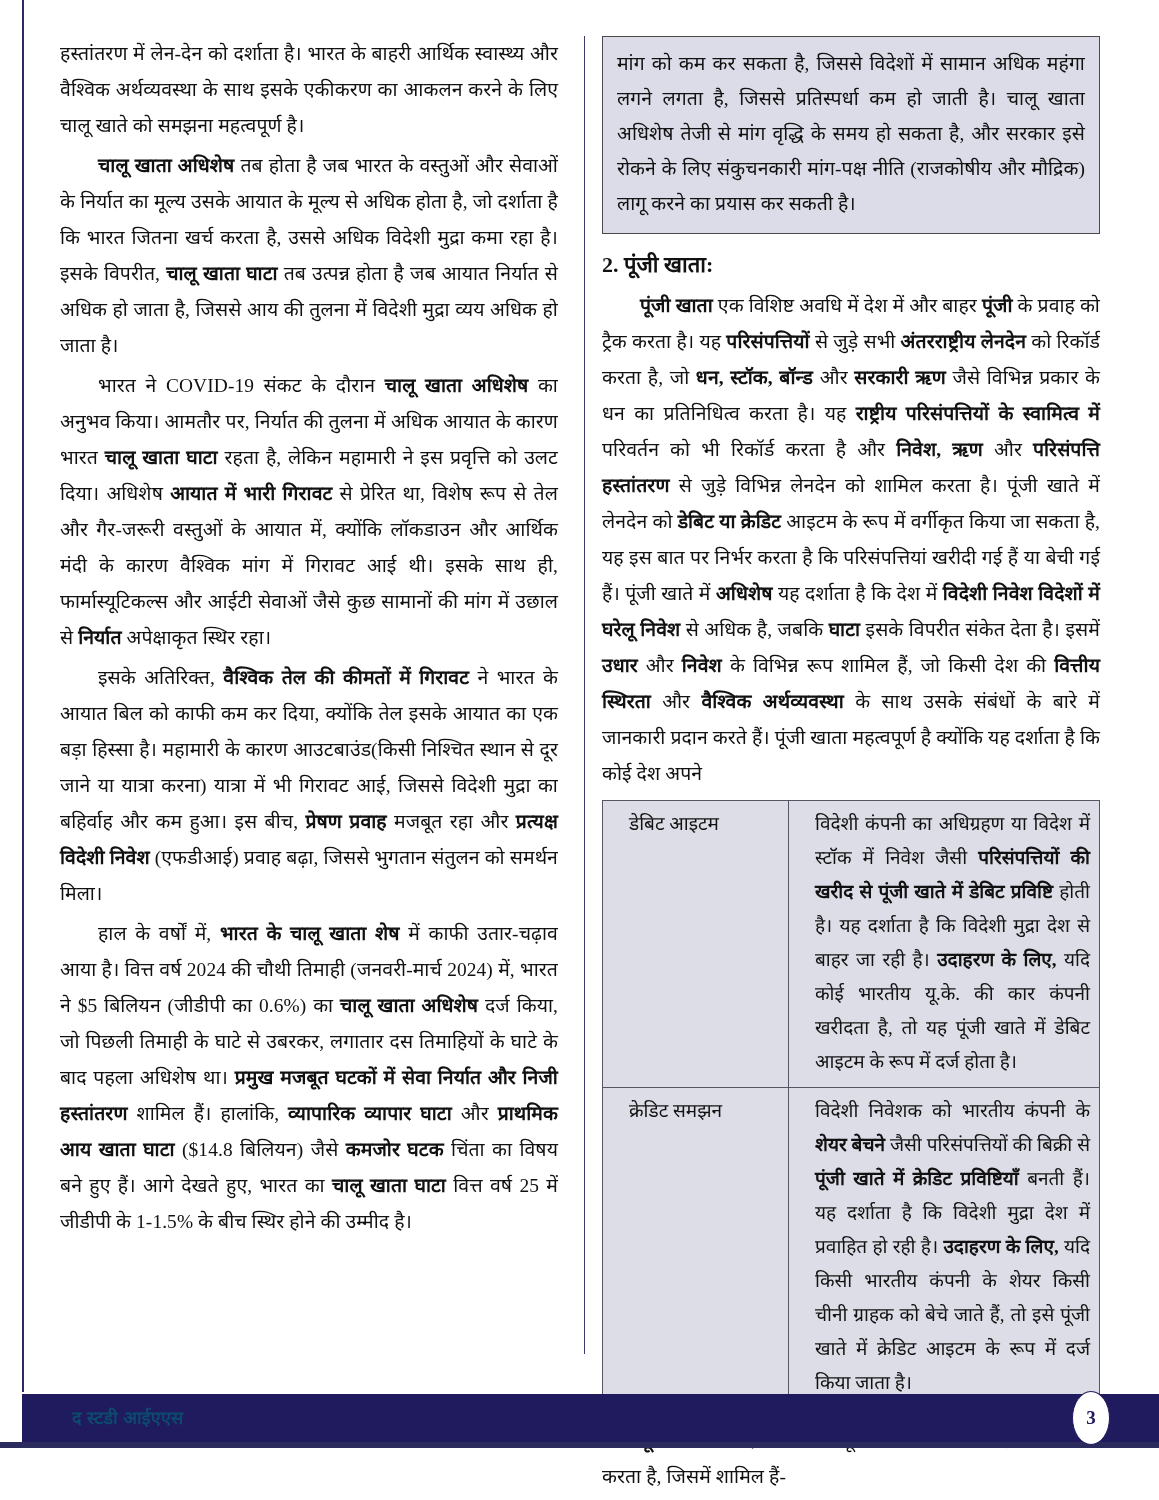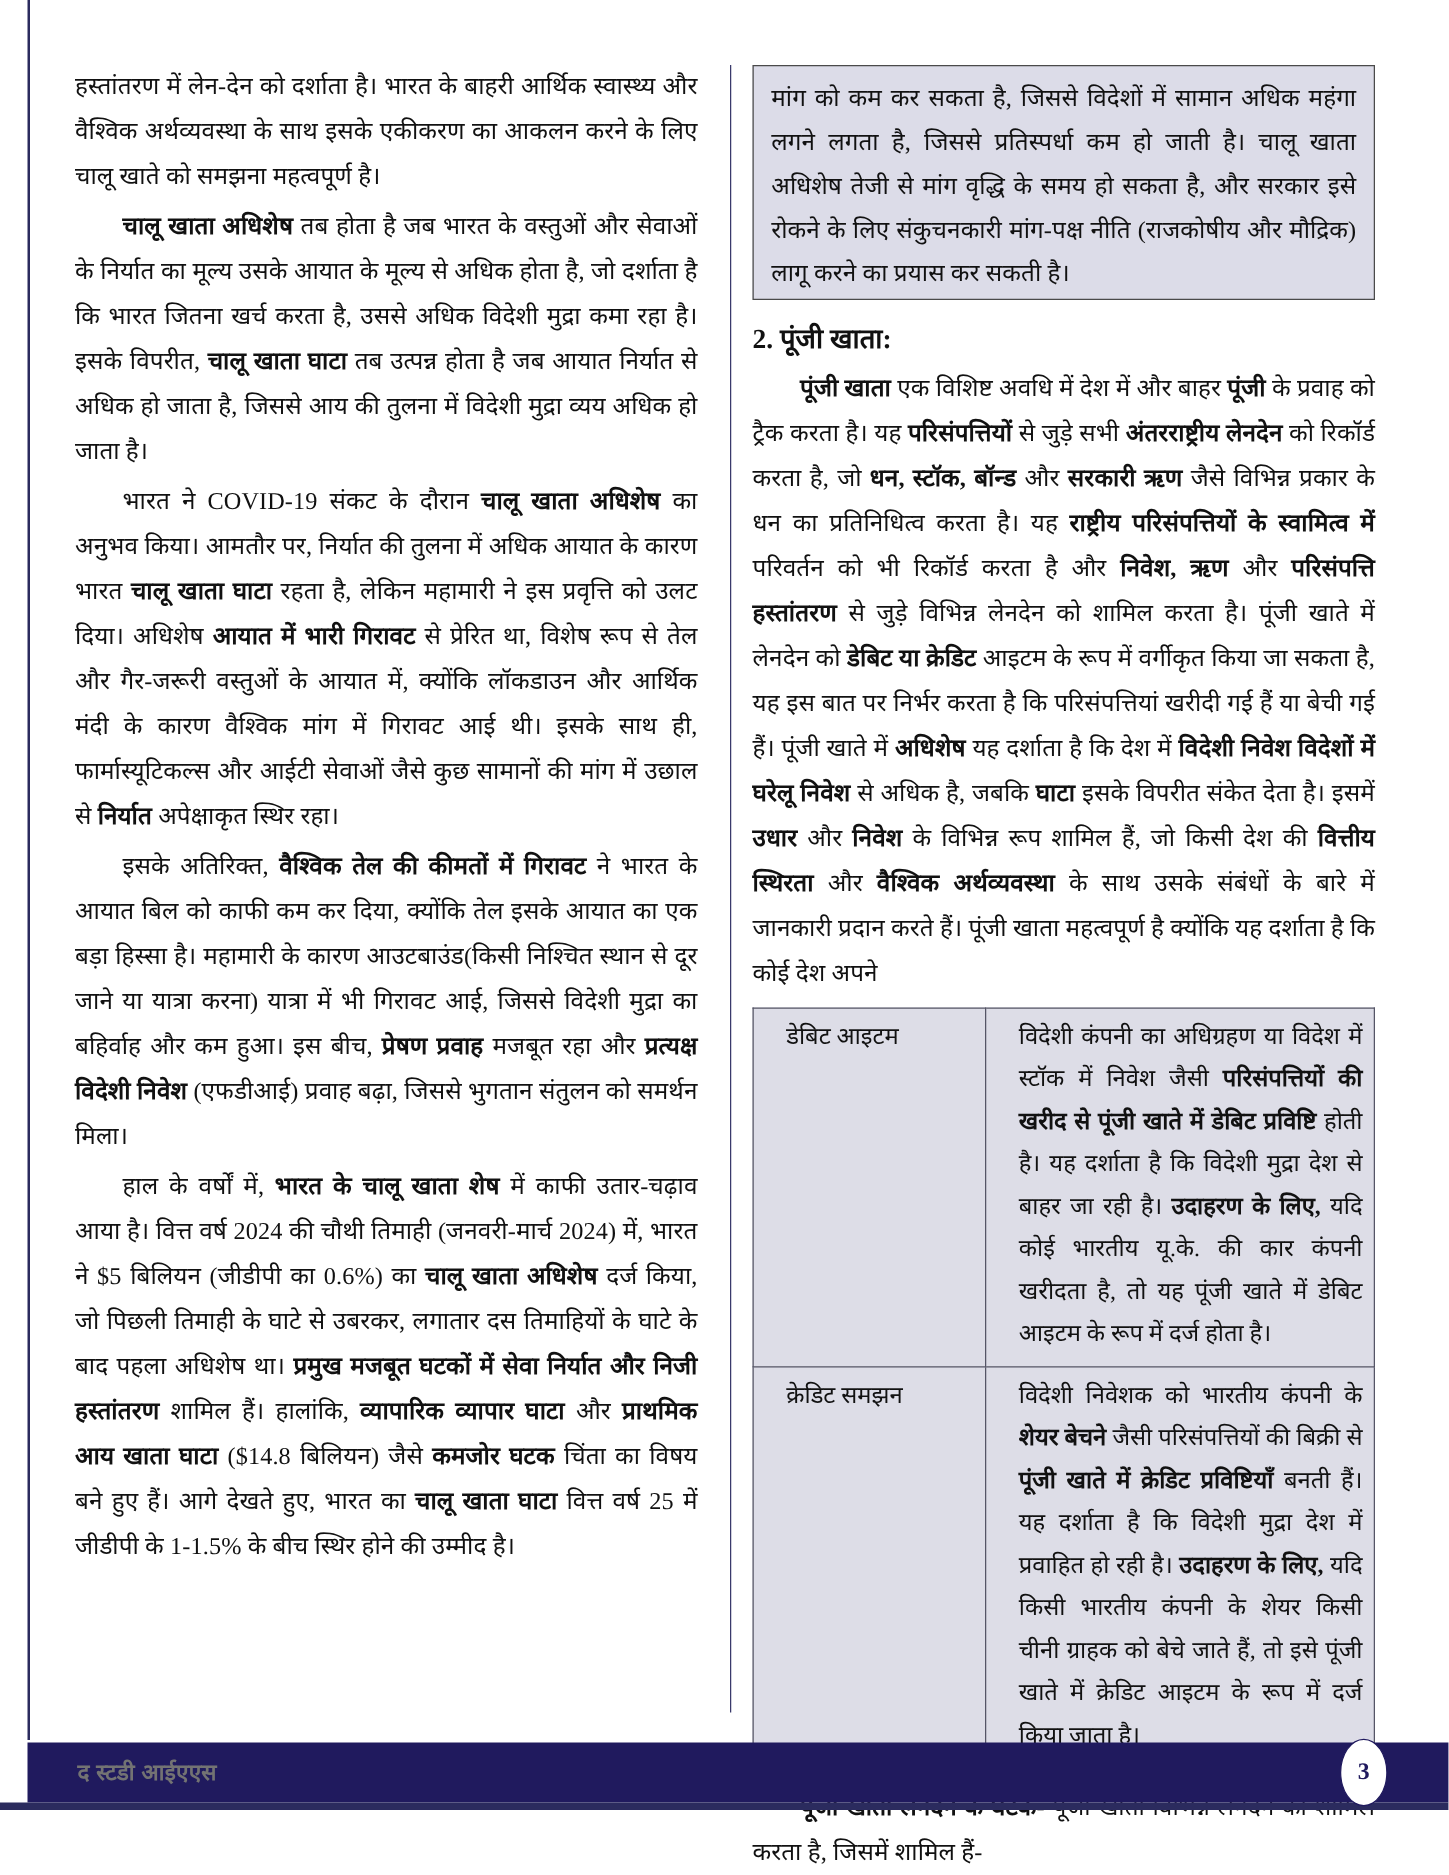--- a/index.html
+++ b/index.html
@@ -24,21 +24,21 @@
     position: absolute;
     left: 22px;
     top: 0px;
     width: 2px;
     height: 1392px;
     background: #2b2b5e;
   }
   .columns {
     position: absolute;
     left: 60px;
-    top: 52px;
+    top: 36px;
     width: 1040px;
     height: 1320px;
   }
   .col {
     position: absolute;
     top: 0;
     width: 498px;
   }
   .col-left  { left: 0px; }
   .col-right { left: 542px; }
@@ -59,21 +59,21 @@
     text-indent: 38px;
     letter-spacing: 0.1px;
   }
   p.para.noindent { text-indent: 0; }
   b { font-weight: 700; }
 
   
   .callout {
     border: 1.5px solid #4a4a4a;
     background: #dcdce8;
-    padding: 9px 14px 2px 14px;
+    padding: 9px 14px 12px 14px;
     box-sizing: border-box;
   }
   .callout p.para {
     text-indent: 0;
     margin: 0;
     font-size: 19.4px;
     line-height: 35px;
   }
 
   .sec-head {
@@ -146,23 +146,23 @@
   .footer-bar2 {
     position: absolute;
     left: 0px;
     top: 1442px;
     width: 1159px;
     height: 6px;
     background: #2b2b5e;
   }
   .footer-text {
     position: absolute;
-    left: 62px;
+    left: 72px;
     top: 1405px;
-    color: #737373;
+    color: #0c4a6e;
     font-family: "Liberation Sans", "DejaVu Sans", sans-serif;
     font-size: 18px;
     font-weight: 700;
     letter-spacing: .2px;
   }
   .page-num {
     position: absolute;
     left: 1072px;
     top: 1391px;
     width: 36px;

